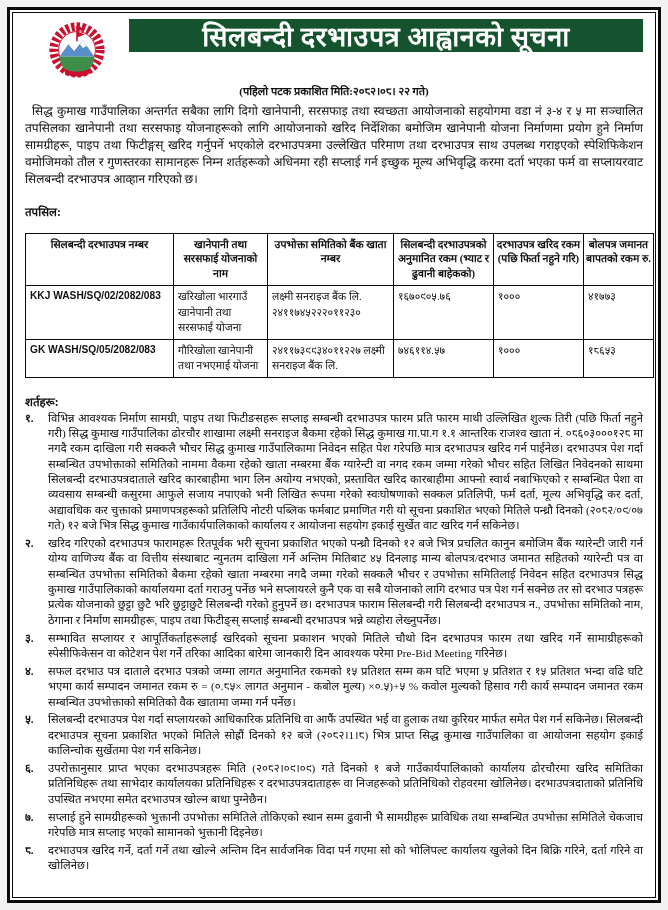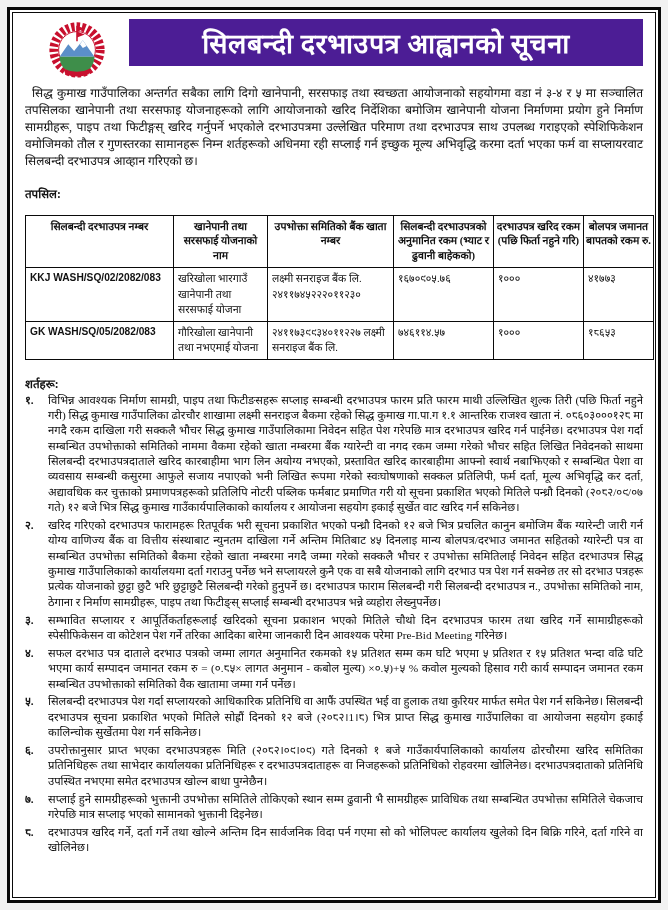--- a/index.html
+++ b/index.html
@@ -4,21 +4,21 @@
 <style>
   html,body{margin:0;padding:0;background:#f2f2f2;}
   body{width:668px;height:910px;font-family:"Liberation Serif","DejaVu Serif",serif;color:#111;}
   .sheet{position:relative;width:654px;height:896px;margin:7px auto;background:#fff;
          border:3px solid #0a0a0a;box-sizing:border-box;padding:2px;}
   .inner{border:1px solid #0a0a0a;height:100%;box-sizing:border-box;padding:5px 12px 6px 12px;overflow:hidden;}
 
   
   .hdr{display:flex;align-items:flex-start;}
   .logo-box{flex:0 0 104px;height:62px;display:flex;align-items:flex-start;justify-content:center;background:#fff;}
-  .title-bar{flex:1;height:47px;margin-top:1px;background:#4c1d95;display:flex;align-items:center;justify-content:center;}
+  .title-bar{flex:1;height:33px;margin-top:1px;background:#14532d;display:flex;align-items:center;justify-content:center;}
   .title-bar span{color:#fff;font-weight:bold;font-size:27px;letter-spacing:.5px;}
   .subtitle{text-align:center;font-weight:bold;font-size:11px;margin-top:3px;}
 
   
   .intro{font-size:12px;line-height:1.42;text-align:justify;margin:5px 0 15px 0;text-indent:7px;}
   .lbl{font-weight:bold;font-size:11.6px;margin:16px 0 2px 0;}
 
   
   table{width:100%;border-collapse:collapse;table-layout:fixed;margin:14px 0 4px 0;}
   th,td{border:1.6px solid #0a0a0a;vertical-align:top;padding:3px 4px;box-sizing:border-box;}
@@ -50,20 +50,21 @@
           <path d="M32 8 L40 11 L32 14 Z" fill="#c8102e"></path>
           <path d="M32 14 L40 17 L32 20 Z" fill="#c8102e"></path>
           <path d="M18 52 q14 7 28 0 l-2 6 q-12 5 -24 0 Z" fill="#c8102e"></path>
         </svg>
       </div>
       <div class="title-bar">
         <span>सिलबन्दी दरभाउपत्र आह्वानको सूचना</span>
       </div>
     </div>
 
+    <div class="subtitle">(पहिलो पटक प्रकाशित मिति:२०८२।०८। २२ गते)</div>
 
     <p class="intro">सिद्ध कुमाख गाउँपालिका अन्तर्गत सबैका लागि दिगो खानेपानी, सरसफाइ तथा स्वच्छता आयोजनाको सहयोगमा वडा नं ३-४ र ५ मा सञ्चालित तपसिलका खानेपानी तथा सरसफाइ योजनाहरूको लागि आयोजनाको खरिद निर्देशिका बमोजिम खानेपानी योजना निर्माणमा प्रयोग हुने निर्माण सामग्रीहरू, पाइप तथा फिटीङ्गस् खरिद गर्नुपर्ने भएकोले दरभाउपत्रमा उल्लेखित परिमाण तथा दरभाउपत्र साथ उपलब्ध गराइएको स्पेशिफिकेशन वमोजिमको तौल र गुणस्तरका सामानहरू निम्न शर्तहरूको अधिनमा रही सप्लाई गर्न इच्छुक मूल्य अभिवृद्धि करमा दर्ता भएका फर्म वा सप्लायरवाट सिलबन्दी दरभाउपत्र आव्हान गरिएको छ।</p>
 
     <div class="lbl">तपसिल:</div>
 
     <table>
       <colgroup>
         <col style="width:148px">
           <col style="width:94px">
           <col style="width:126px">

